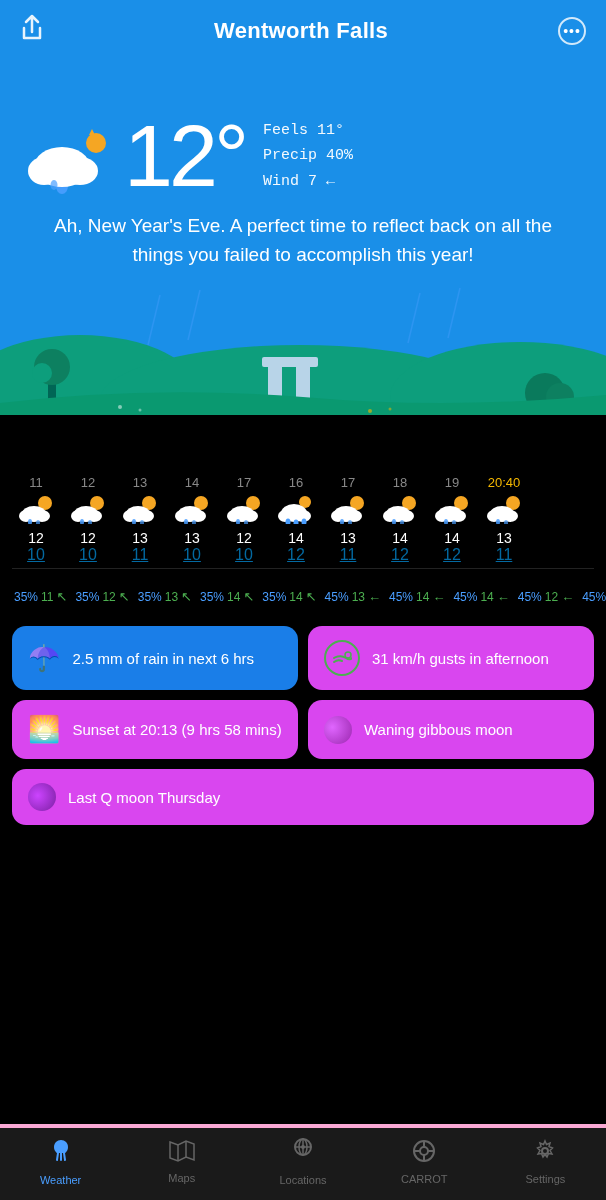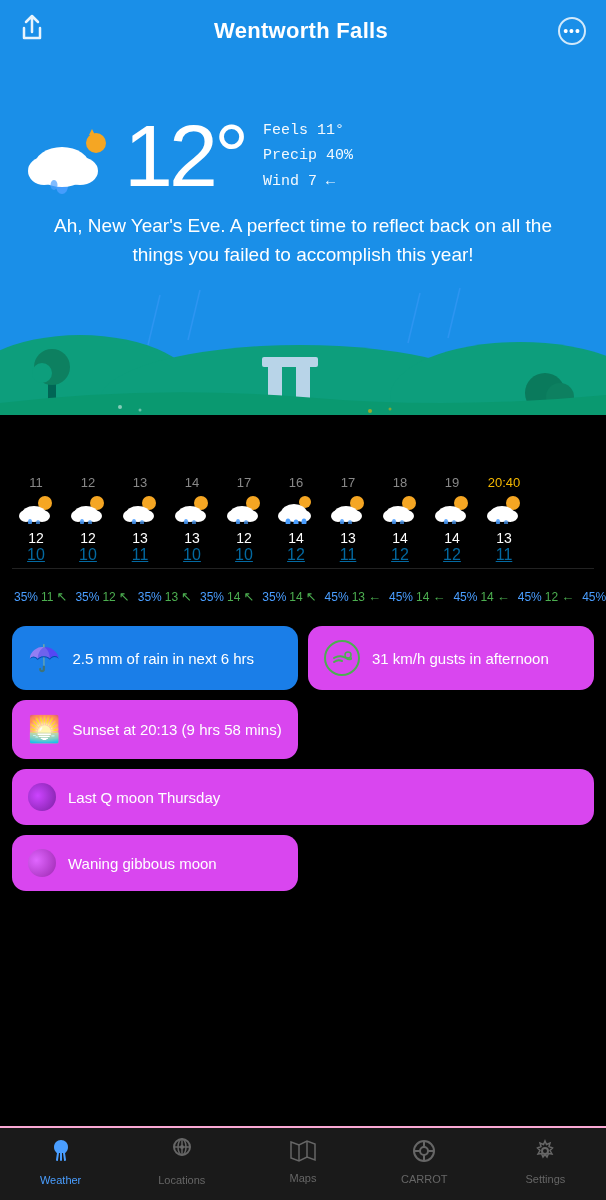--- a/index.html
+++ b/index.html
@@ -269,21 +269,21 @@
       flex-shrink: 0;
     }
 
     
     .bottom-nav {
       position: fixed;
       bottom: 0;
       left: 0;
       width: 606px;
       background: #1a1a1a;
-      border-top: 2px solid #f9a8d4;
+      border-top: 4px solid #f9a8d4;
       display: flex;
       align-items: center;
       justify-content: space-around;
       padding: 10px 0 14px;
       z-index: 100;
     }
 
     .nav-item {
       display: flex;
       flex-direction: column;
@@ -609,65 +609,65 @@
         <circle cx="16" cy="7" r="3" stroke="#4caf50" stroke-width="1.5" fill="none"></circle>
       </svg>
     </div>
       <div class="card-text">31 km/h gusts in afternoon</div>
     </div>
     <div class="info-card">
       <span style="font-size:26px;">🌅</span>
       <div class="card-text">Sunset at 20:13
 (9 hrs 58 mins)</div>
     </div>
+    <div class="info-card">
+      <div class="moon-circle"></div>
+      <div class="card-text">Waning gibbous moon</div>
+    </div>
     <div class="info-card full-width">
       <div class="moon-circle-last"></div>
       <div class="card-text">Last Q moon Thursday</div>
-    </div>
-    <div class="info-card">
-      <div class="moon-circle"></div>
-      <div class="card-text">Waning gibbous moon</div>
     </div>
   </div>
 
 <div style="height: 80px;"></div>
 
 <div class="bottom-nav">
   <div class="nav-item">
     <span class="nav-icon active">
       <svg width="22" height="26" viewBox="0 0 22 26" fill="none">
         <path d="M11 2 C7 2 4 5 4 9 C4 13 7 15 7 15 L15 15 C15 15 18 13 18 9 C18 5 15 2 11 2Z" fill="#4a9eff"></path>
         <path d="M8 15 L7 22 M11 15 L11 22 M14 15 L15 22" stroke="#4a9eff" stroke-width="2" stroke-linecap="round"></path>
       </svg>
     </span>
     <span class="nav-label active">Weather</span>
+  </div>
+
+  <div class="nav-item">
+    <span class="nav-icon">
+      <svg width="26" height="22" viewBox="0 0 26 22" fill="none">
+        <polygon points="1,2 9,5 17,1 25,4 25,20 17,17 9,21 1,18" stroke="#666" stroke-width="1.5" fill="none"></polygon>
+        <line x1="9" y1="5" x2="9" y2="21" stroke="#666" stroke-width="1.5"></line>
+        <line x1="17" y1="1" x2="17" y2="17" stroke="#666" stroke-width="1.5"></line>
+      </svg>
+    </span>
+    <span class="nav-label">Maps</span>
   </div>
 
   <div class="nav-item">
     <span class="nav-icon">
       <svg width="22" height="26" viewBox="0 0 22 26" fill="none">
         <circle cx="11" cy="9" r="8" stroke="#666" stroke-width="2" fill="none"></circle>
         <line x1="4" y1="9" x2="18" y2="9" stroke="#666" stroke-width="1.5"></line>
         <line x1="11" y1="1" x2="11" y2="17" stroke="#666" stroke-width="1.5"></line>
         <ellipse cx="11" cy="9" rx="4" ry="8" stroke="#666" stroke-width="1.5" fill="none"></ellipse>
         <circle cx="11" cy="9" r="2" fill="#666"></circle>
       </svg>
     </span>
     <span class="nav-label">Locations</span>
-  </div>
-
-  <div class="nav-item">
-    <span class="nav-icon">
-      <svg width="26" height="22" viewBox="0 0 26 22" fill="none">
-        <polygon points="1,2 9,5 17,1 25,4 25,20 17,17 9,21 1,18" stroke="#666" stroke-width="1.5" fill="none"></polygon>
-        <line x1="9" y1="5" x2="9" y2="21" stroke="#666" stroke-width="1.5"></line>
-        <line x1="17" y1="1" x2="17" y2="17" stroke="#666" stroke-width="1.5"></line>
-      </svg>
-    </span>
-    <span class="nav-label">Maps</span>
   </div>
 
   <div class="nav-item">
     <span class="nav-icon">
       <svg width="24" height="24" viewBox="0 0 24 24" fill="none">
         <circle cx="12" cy="12" r="10" stroke="#666" stroke-width="2" fill="none"></circle>
         <circle cx="12" cy="12" r="4" stroke="#666" stroke-width="2" fill="none"></circle>
         <line x1="12" y1="2" x2="12" y2="8" stroke="#666" stroke-width="2"></line>
         <line x1="12" y1="16" x2="12" y2="22" stroke="#666" stroke-width="2"></line>
         <line x1="2" y1="12" x2="8" y2="12" stroke="#666" stroke-width="2"></line>

